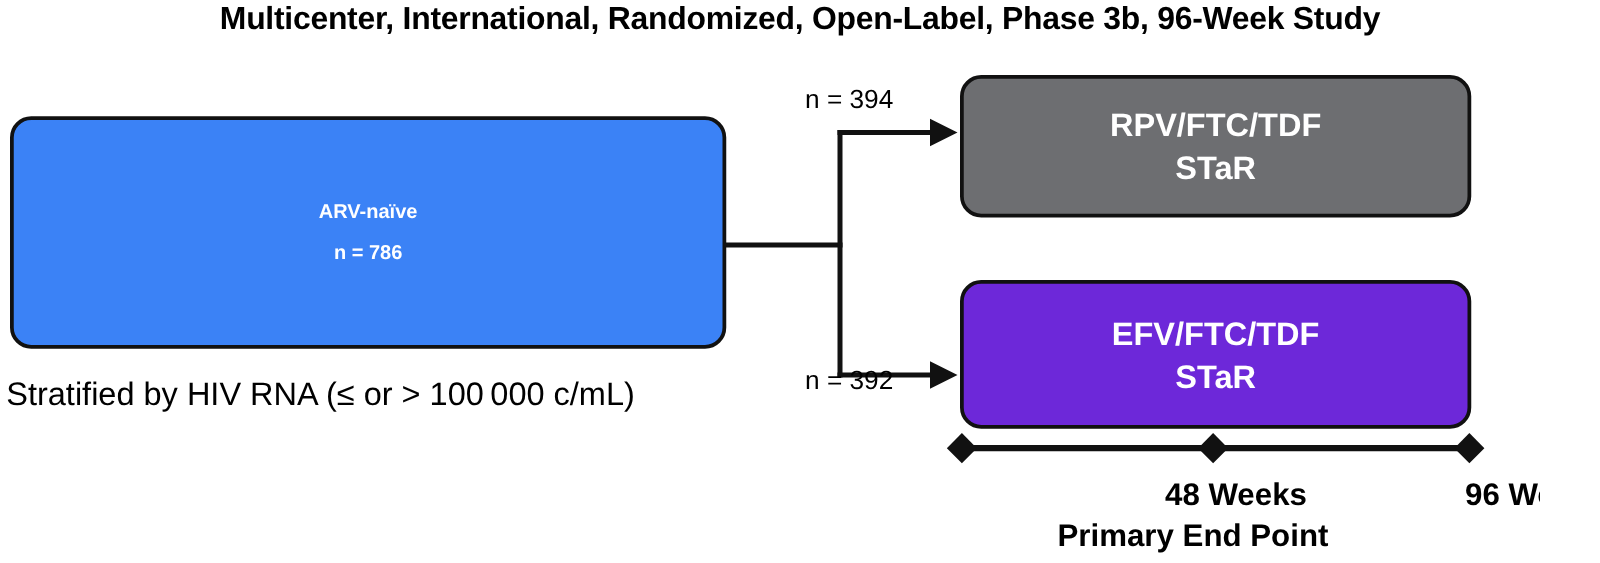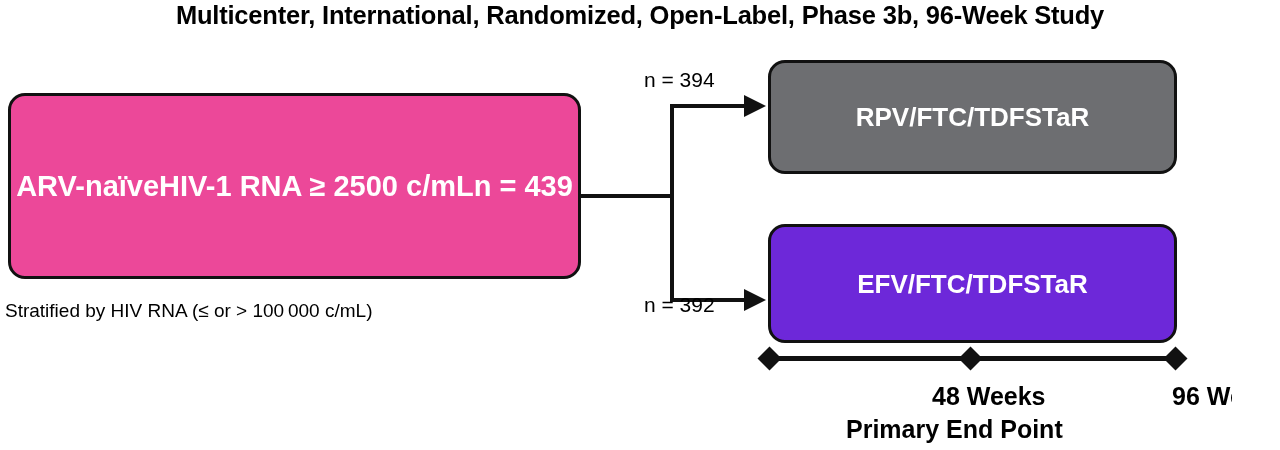--- a/index.html
+++ b/index.html
@@ -38,33 +38,33 @@
 
   
   .node {
     position: absolute;
     box-sizing: border-box;
     border: 3px solid #111111;
     border-radius: 17px;
     color: #ffffff;
     font-weight: bold;
     display: flex;
-    flex-direction: row;
+    flex-direction: column;
     align-items: center;
     justify-content: center;
     text-align: center;
   }
 
   .node-blue {
     left: 8px;
     top: 93px;
     width: 573px;
     height: 186px;
-    background: #ec4899;
-    font-size: 29px;
+    background: #3b82f6;
+    font-size: 16px;
     line-height: 33px;
     padding: 0 10px;
   }
   .node-blue .line { white-space: nowrap; }
 
   .node-gray {
     left: 768px;
     top: 60px;
     width: 409px;
     height: 114px;
@@ -117,21 +117,21 @@
     white-space: nowrap;
   }
   .n-top { left: 644px; top: 68px; }
   .n-bot { left: 644px; top: 293px; }
 
   
   .strat-note {
     position: absolute;
     left: 5px;
     top: 300px;
-    font-size: 19px;
+    font-size: 26px;
     font-weight: normal;
     white-space: nowrap;
   }
 
   
   .timeline-axis {
     position: absolute;
     left: 769px;
     top: 356px;
     width: 407px;
@@ -172,22 +172,21 @@
 </style>
 </head>
 <body>
 
 <div id="figure">
 
   <div class="title">Multicenter, International, Randomized, Open-Label, Phase 3b, 96-Week Study</div>
 
   <div class="node node-blue">
     <div class="line">ARV-naïve</div>
-    <div class="line">HIV-1 RNA ≥ 2500 c/mL</div>
-    <div class="line">n = 439</div>
+    <div class="line">n = 786</div>
   </div>
 
   <div class="rule stub-h"></div>
   <div class="rule trunk-v"></div>
   <div class="rule arm-top"></div>
   <div class="rule arm-bot"></div>
   <div class="arrow arrow-top"></div>
   <div class="arrow arrow-bot"></div>
 
   <div class="n-label n-top">n = 394</div>

